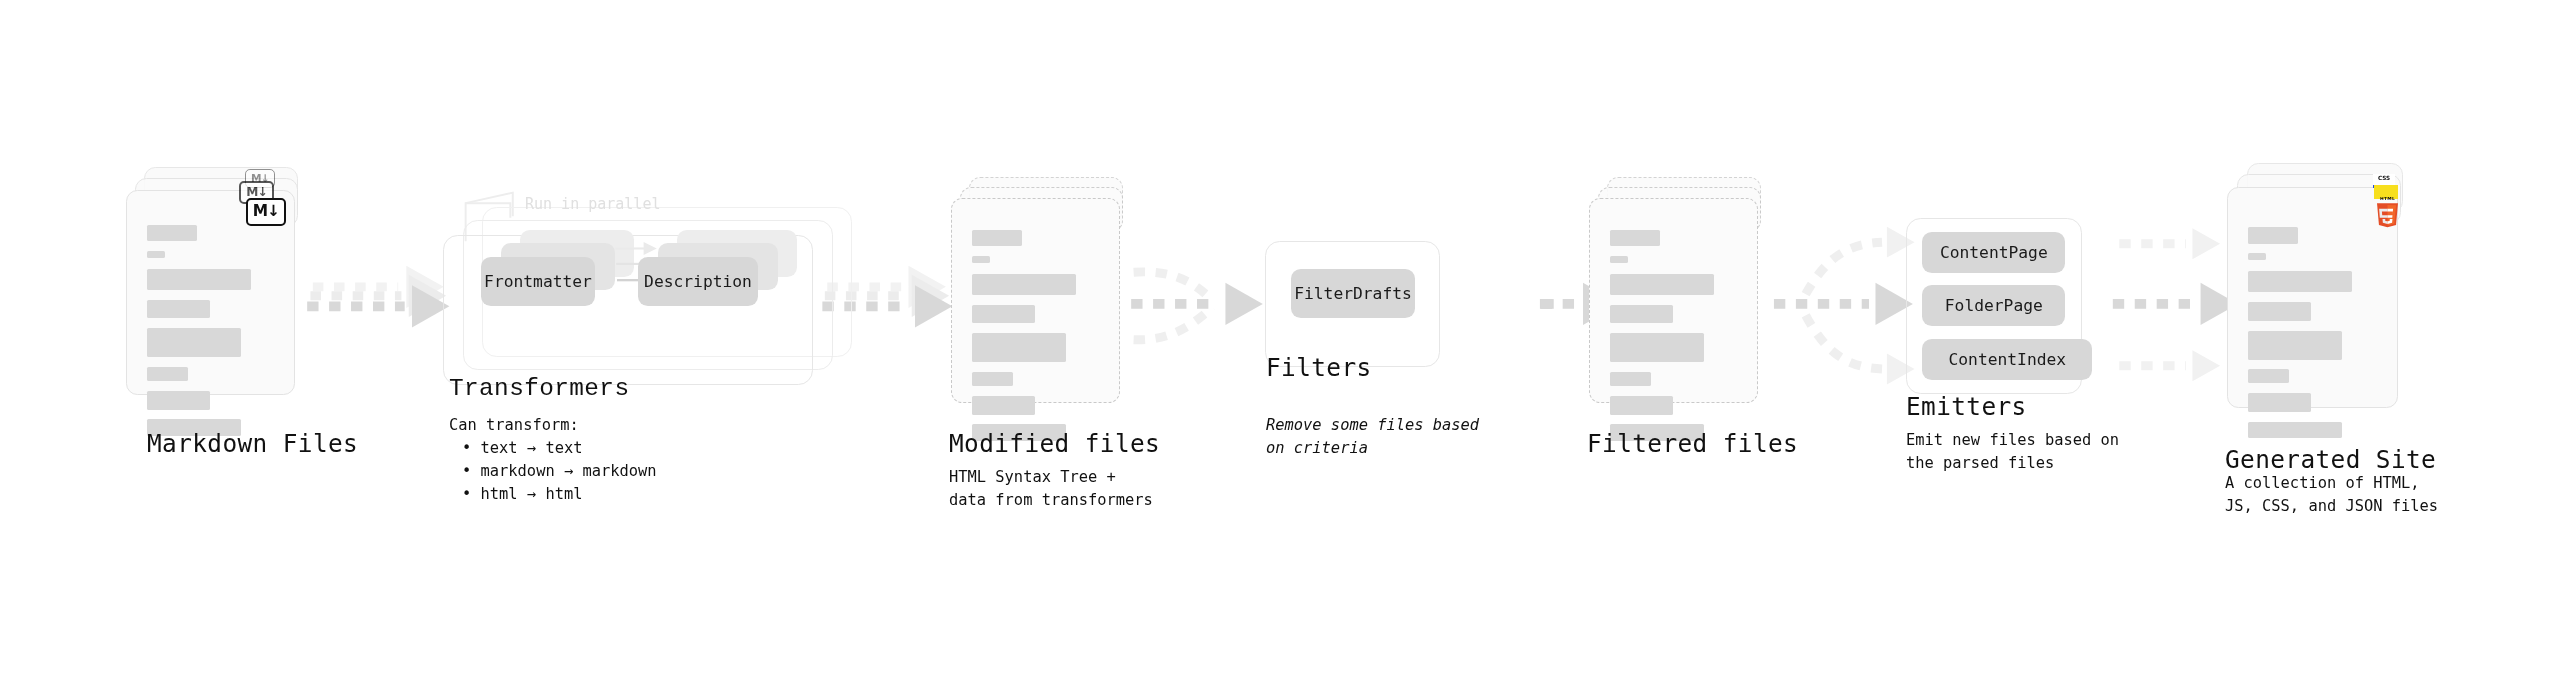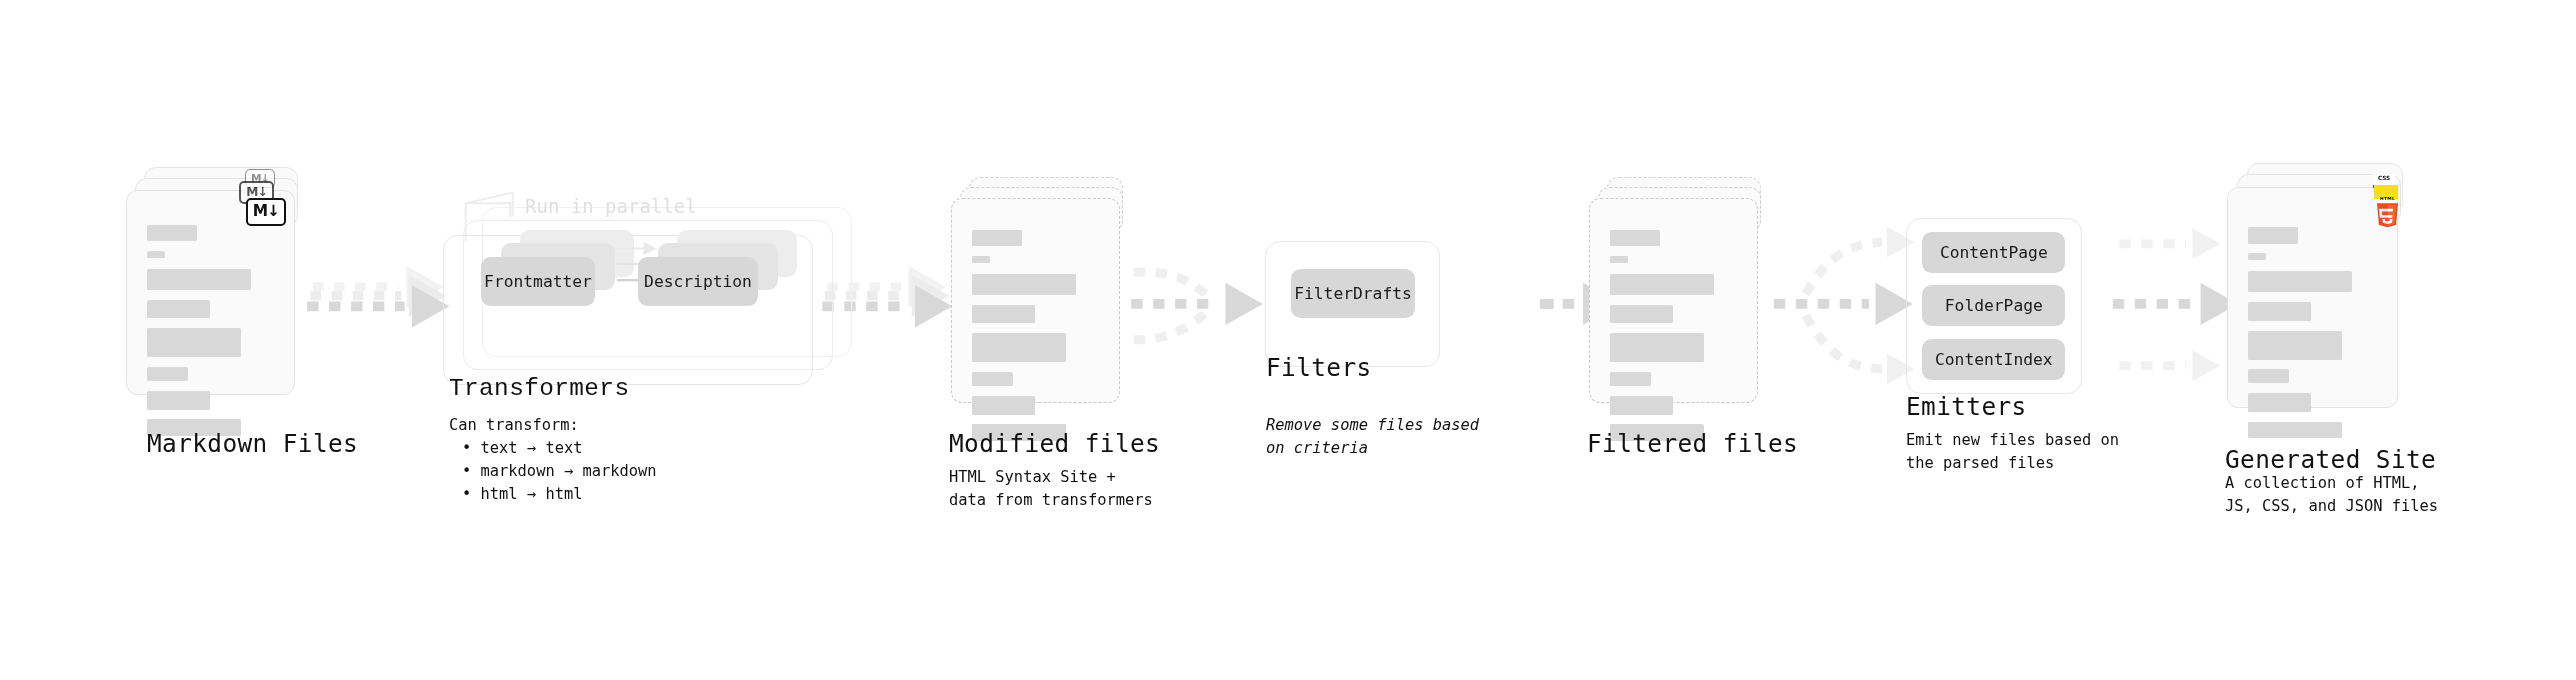--- a/index.html
+++ b/index.html
@@ -53,21 +53,21 @@
     background:#d7d7d7;display:flex;align-items:center;justify-content:center;
     font-size:16.3px;color:#1a1a1a;white-space:nowrap;
   }
   .chip.g2{background:#ededed;color:transparent;}
   .chip.g1{background:#e4e4e4;color:transparent;}
 
   
   .title{position:absolute;font-size:24.4px;color:#111;white-space:nowrap;letter-spacing:0.4px;}
   .sub{position:absolute;font-size:15.4px;color:#111;line-height:1.5;white-space:pre;}
   .sub.list{line-height:1.55;text-align:right;}
-  .paranote{position:absolute;font-size:19px;color:#e0e0e0;white-space:nowrap;}
+  .paranote{position:absolute;font-size:15px;color:#e0e0e0;white-space:nowrap;}
 
   svg.ov{position:absolute;left:0;top:0;width:2576px;height:681px;pointer-events:none;}
 </style>
 </head>
 <body>
 
 <div id="stage">
 
   <svg class="ov" viewBox="0 0 3170 838">
     <defs>
@@ -212,21 +212,21 @@
           <div class="bar" style="width:63px;height:18.7px;"></div>
           <div class="bar" style="width:94px;height:29px;"></div>
           <div class="bar" style="width:41px;height:14px;"></div>
           <div class="bar" style="width:63px;height:18.7px;"></div>
           <div class="bar" style="width:94px;height:16.3px;"></div>
         </div>
       </div>
     </div>
   </div>
   <div class="title" style="left:949px;top:429px;">Modified files</div>
-  <div class="sub" style="left:949px;top:466px;">HTML Syntax Site +
+  <div class="sub" style="left:949px;top:466px;">HTML Syntax Tree +
 data from transformers</div>
 
   <div class="node" style="left:1265px;top:241px;">
     <div class="group" style="left:0;top:0;width:175px;height:126px;"></div>
     <div class="chip" style="left:26px;top:28.4px;width:124px;height:49px;">FilterDrafts</div>
   </div>
   <div class="title" style="left:1266px;top:353px;">Filters</div>
   <div class="sub" style="left:1266px;top:414px;font-style:italic;">Remove some files based
 on criteria</div>
 
@@ -247,21 +247,21 @@
         </div>
       </div>
     </div>
   </div>
   <div class="title" style="left:1587px;top:429px;">Filtered files</div>
 
   <div class="node" style="left:1906px;top:218px;">
     <div class="group" style="left:0;top:0;width:176px;height:176px;"></div>
     <div class="chip" style="left:16.3px;top:14px;width:143px;height:41px;">ContentPage</div>
     <div class="chip" style="left:16.3px;top:67px;width:143px;height:41px;">FolderPage</div>
-    <div class="chip" style="left:16.3px;top:121px;width:143px;height:41px;">ContentIndex</div>
+    <div class="chip" style="left:16.3px;top:121px;width:170px;height:41px;">ContentIndex</div>
   </div>
   <div class="title" style="left:1906px;top:392px;">Emitters</div>
   <div class="sub" style="left:1906px;top:429px;">Emit new files based on
 the parsed files</div>
 
   <div class="node" style="left:2227px;top:163px;">
     <div class="doc-stack" style="width:195px;height:268px;">
       <div class="doc back2" style="left:19.5px;top:0;width:156px;height:50px;"></div>
       <div class="doc back1" style="left:9.8px;top:10.6px;width:164px;height:50px;"></div>
       <div class="doc" style="left:0;top:24.4px;width:171px;height:221px;">

